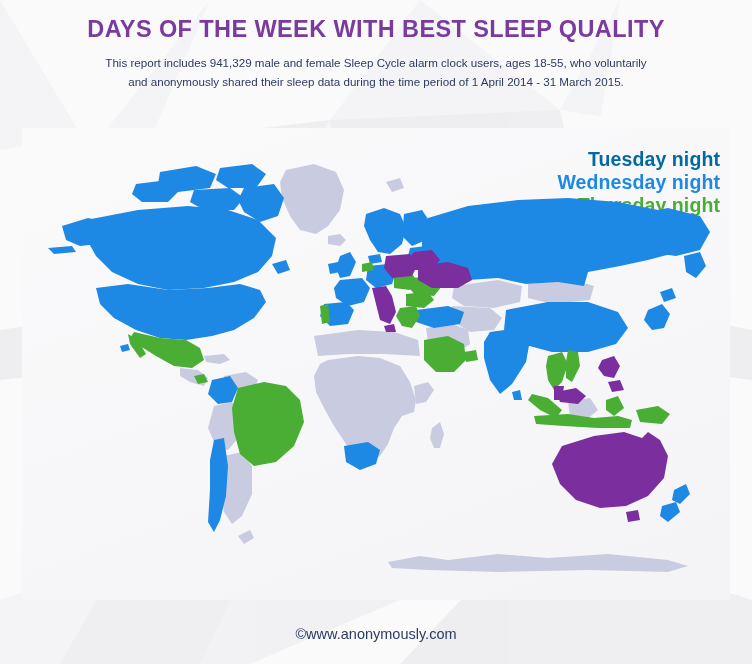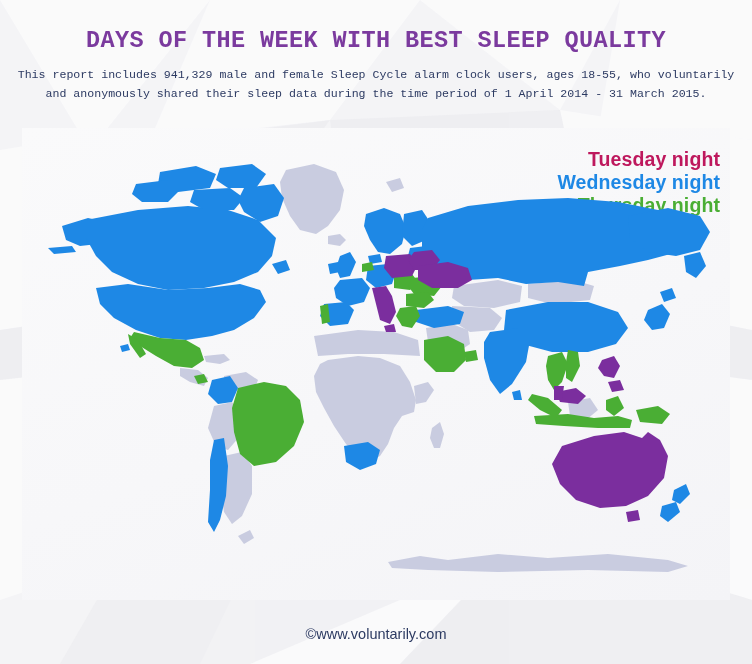--- a/index.html
+++ b/index.html
@@ -38,21 +38,21 @@
   }
 
   #page {
     position: absolute;
     left: 0; top: 0;
     width: 752px; height: 664px;
     z-index: 2;
   }
 
   
-  .header { padding-top: 26px; text-align: center; font-family: Liberation Mono, monospace; }
+  .header { padding-top: 14px; text-align: center; }
 
   .title {
     font-size: 23.5px;
     font-weight: bold;
     letter-spacing: 0.4px;
     color: #7b3a9e;
     text-transform: uppercase;
     line-height: 30px;
   }
 
@@ -137,21 +137,21 @@
 
   <div class="header">
     <div class="title">DAYS OF THE WEEK WITH BEST SLEEP QUALITY</div>
     <div class="subtitle">
       <span class="subtitle-line">This report includes 941,329 male and female Sleep Cycle alarm clock users, ages 18-55, who voluntarily</span>
       <span class="subtitle-line">and anonymously shared their sleep data during the time period of 1 April 2014 - 31 March 2015.</span>
     </div>
   </div>
 
   <div class="legend">
-    <span class="legend-item legend-tuesday" style="color: #be185d;">Tuesday night</span>
+    <span class="legend-item legend-tuesday" style="color: #0369a1;">Tuesday night</span>
     <span class="legend-item legend-wednesday" style="color: rgb(30, 136, 229); margin-left: 30px;">Wednesday night</span>
     <span class="legend-item legend-thursday" style="color: rgb(74, 174, 52);">Thursday night</span>
   </div>
 
   <svg id="world-map" viewBox="0 0 700 420" preserveAspectRatio="xMidYMid meet">
 
     <g>
 
       <path fill="#c9cce0" d="M258,10 L286,4 L308,12 L316,30 L312,50 L300,66 L288,74 L272,70 L262,56 L254,38 L252,22 Z"></path>
 
@@ -316,15 +316,15 @@
       <path fill="#7b2e9e" d="M574,200 L586,196 L592,206 L586,218 L576,216 L570,208 Z"></path>
       <path fill="#7b2e9e" d="M580,222 L592,220 L596,230 L584,232 Z"></path>
 
       <path fill="#7b2e9e" d="M534,286 L566,276 L596,272 L614,278 L620,272 L632,280 L640,296
            L636,318 L620,336 L598,346 L572,348 L548,340 L532,324 L524,304 Z"></path>
 
       <path fill="#7b2e9e" d="M598,352 L610,350 L612,360 L600,362 Z"></path>
     </g>
   </svg>
 
-  <div class="footer">©www.voluntarily.com</div>
+  <div class="footer">©www.anonymously.com</div>
 
 </div>
 
 </body></html>

